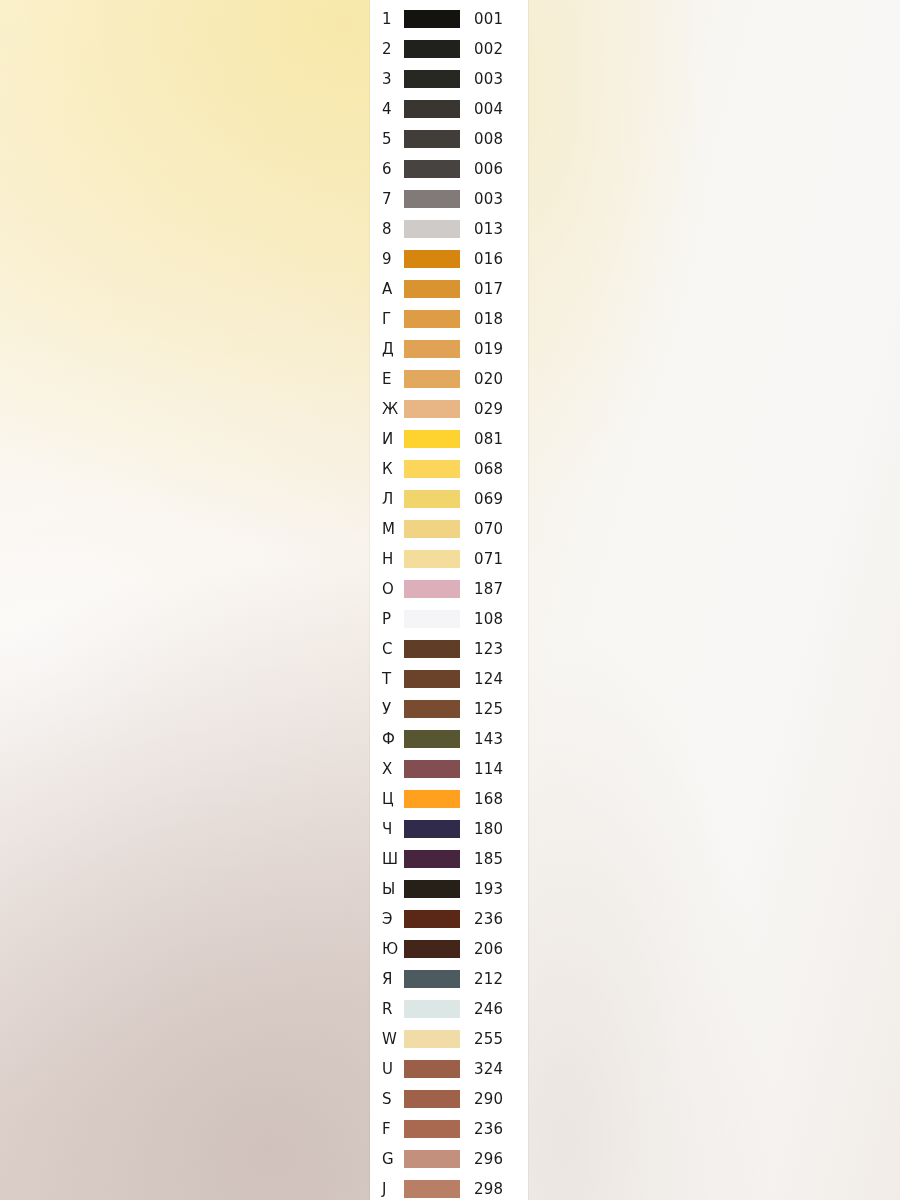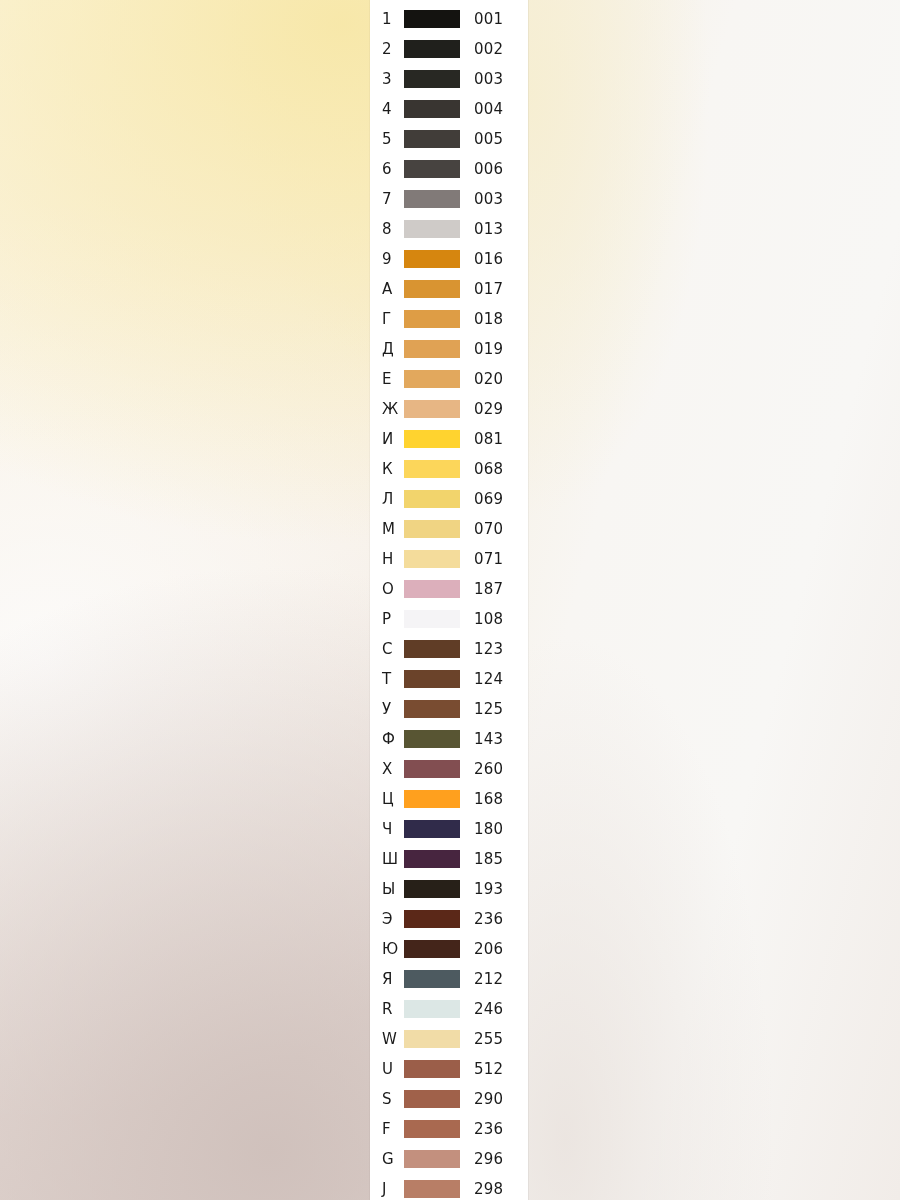--- a/index.html
+++ b/index.html
@@ -110,21 +110,21 @@
           <span class="row-number">003</span>
         </div>
         <div class="swatch-row">
           <span class="row-code">4</span>
           <span class="row-chip" style="background-color: rgb(57, 53, 49);"></span>
           <span class="row-number">004</span>
         </div>
         <div class="swatch-row">
           <span class="row-code">5</span>
           <span class="row-chip" style="background-color: rgb(65, 61, 57);"></span>
-          <span class="row-number">005</span>
+          <span class="row-number">008</span>
         </div>
         <div class="swatch-row">
           <span class="row-code">6</span>
           <span class="row-chip" style="background-color: rgb(71, 67, 64);"></span>
           <span class="row-number">006</span>
         </div>
         <div class="swatch-row">
           <span class="row-code">7</span>
           <span class="row-chip" style="background-color: rgb(129, 122, 120);"></span>
           <span class="row-number">003</span>
@@ -215,21 +215,21 @@
           <span class="row-number">125</span>
         </div>
         <div class="swatch-row">
           <span class="row-code">Ф</span>
           <span class="row-chip" style="background-color: rgb(88, 85, 51);"></span>
           <span class="row-number">143</span>
         </div>
         <div class="swatch-row">
           <span class="row-code">Х</span>
           <span class="row-chip" style="background-color: rgb(130, 78, 81);"></span>
-          <span class="row-number">260</span>
+          <span class="row-number">114</span>
         </div>
         <div class="swatch-row">
           <span class="row-code">Ц</span>
           <span class="row-chip" style="background-color: rgb(255, 160, 30);"></span>
           <span class="row-number">168</span>
         </div>
         <div class="swatch-row">
           <span class="row-code">Ч</span>
           <span class="row-chip" style="background-color: rgb(48, 43, 74);"></span>
           <span class="row-number">180</span>
@@ -265,21 +265,21 @@
           <span class="row-number">246</span>
         </div>
         <div class="swatch-row">
           <span class="row-code">W</span>
           <span class="row-chip" style="background-color: rgb(241, 220, 167);"></span>
           <span class="row-number">255</span>
         </div>
         <div class="swatch-row">
           <span class="row-code">U</span>
           <span class="row-chip" style="background-color: rgb(155, 94, 73);"></span>
-          <span class="row-number">512</span>
+          <span class="row-number">324</span>
         </div>
         <div class="swatch-row">
           <span class="row-code">S</span>
           <span class="row-chip" style="background-color: rgb(160, 97, 74);"></span>
           <span class="row-number">290</span>
         </div>
         <div class="swatch-row">
           <span class="row-code">F</span>
           <span class="row-chip" style="background-color: rgb(169, 105, 80);"></span>
           <span class="row-number">236</span>

